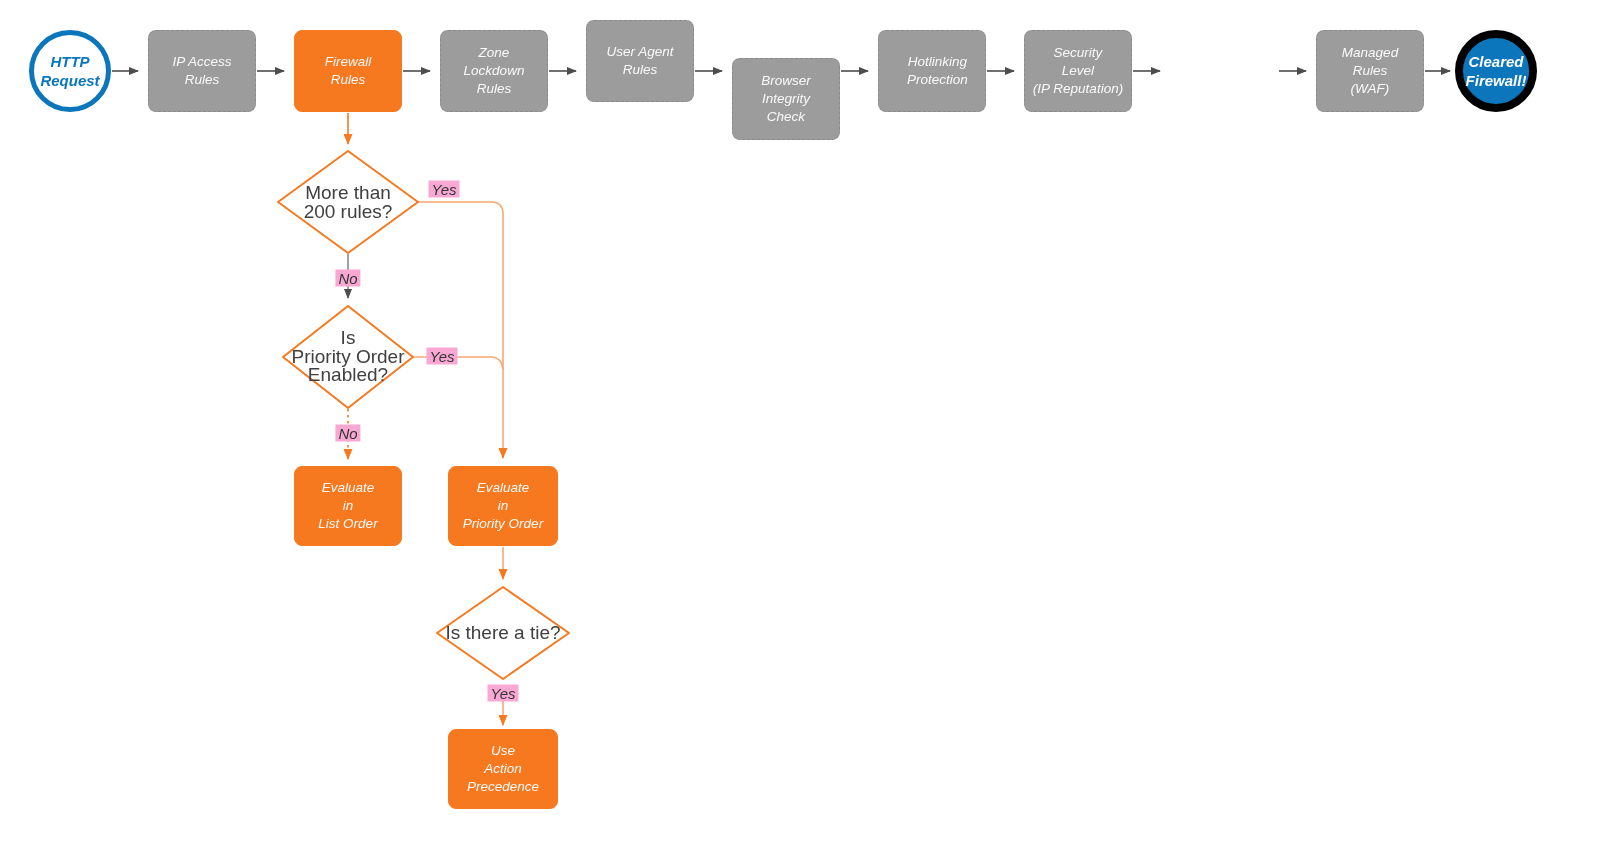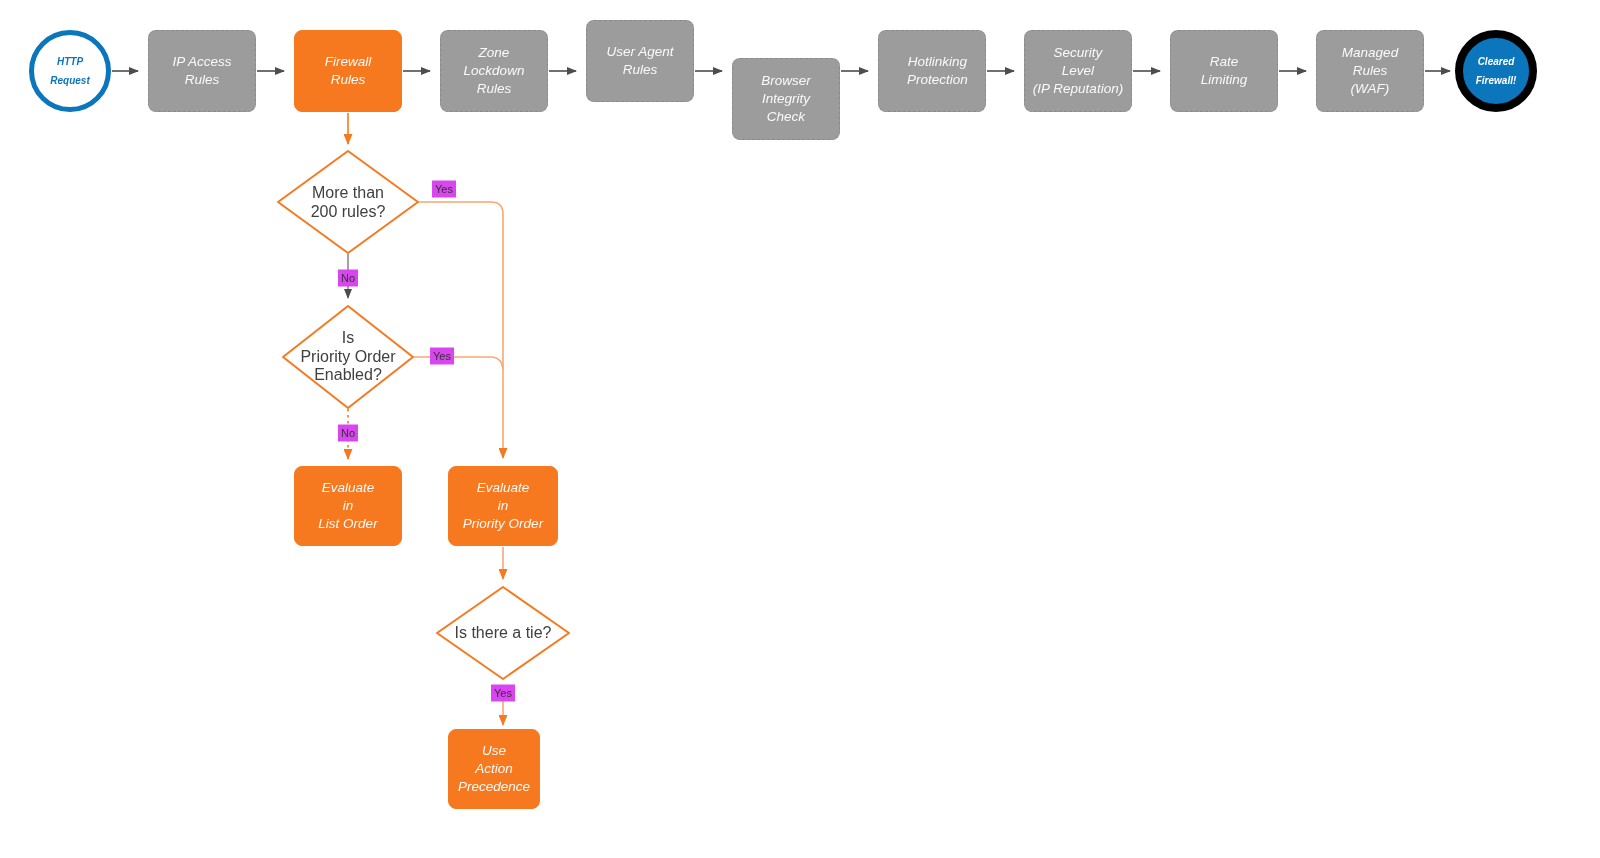--- a/index.html
+++ b/index.html
@@ -9,30 +9,30 @@
   }
   .wires{position:absolute;left:0;top:0;width:1600px;height:858px;}
   .node{position:absolute;display:flex;align-items:center;justify-content:center;
         text-align:center;box-sizing:border-box;}
   .node span{white-space:pre-line;}
   .box{width:108px;height:82px;border-radius:8px;}
   .box.gray{background:#9C9C9C;border:1px dashed #8A8A8A;}
   .box.orange{background:#F6791F;border:1px solid #F6791F;text-align:center;}
   .box span{font-style:italic;font-size:13.5px;line-height:18px;color:#FAFAFA;}
   .circle{width:82px;height:82px;border-radius:50%;}
-  .circle span{font-weight:bold;font-style:italic;font-size:10px;line-height:19px;}
+  .circle span{font-weight:bold;font-style:italic;font-size:15px;line-height:19px;}
   .circle.start{background:#ffffff;border:5px solid #0B76BC;}
   .circle.start span{color:#0B76BC;}
   .circle.end{background:#0B76BC;border:8px solid #000000;}
   .circle.end span{color:#ffffff;}
   .diamond-label{position:absolute;width:150px;transform:translate(-50%,-50%);
-        text-align:center;font-size:16px;line-height:18.5px;color:#404040;}
+        text-align:center;font-size:19px;line-height:18.5px;color:#404040;}
   .diamond-label span{white-space:pre-line;}
   .edge-label{position:absolute;transform:translate(-50%,-50%);
-        font-size:11px;color:#333333;background:#d946ef;
+        font-style:italic;font-size:15px;color:#333333;background:#f9a8d4;
         padding:0 3px;line-height:17px;}
 </style>
 </head>
 <body>
 
 <div class="canvas">
 
   <svg class="wires" viewBox="0 0 1600 858" xmlns="http://www.w3.org/2000/svg">
     <defs>
       <marker id="arrowGray" markerWidth="10" markerHeight="8" refX="9" refY="4" orient="auto" markerUnits="userSpaceOnUse">
@@ -104,24 +104,20 @@
   </div>
   <div class="node box gray" style="left:878px;top:30px;padding-left:11px;">
     <span>Hotlinking
 Protection</span>
   </div>
   <div class="node box gray" style="left:1024px;top:30px;">
     <span>Security
 Level
 (IP Reputation)</span>
   </div>
-  <div class="node box gray" style="left:1170px;top:30px;">
-    <span>Rate
-Limiting</span>
-  </div>
   <div class="node box gray" style="left:1316px;top:30px;">
     <span>Managed
 Rules
 (WAF)</span>
   </div>
 
   <div class="diamond-label" style="left:348px;top:202px;">
     <span>More than
 200 rules?</span>
   </div>
@@ -137,21 +133,21 @@
   <div class="node box orange" style="left:294px;top:466px;height:80px;">
     <span>Evaluate
 in
 List Order</span>
   </div>
   <div class="node box orange" style="left:448px;top:466px;width:110px;height:80px;">
     <span>Evaluate
 in
 Priority Order</span>
   </div>
-  <div class="node box orange" style="left:448px;top:729px;width:92px;height:80px;">
+  <div class="node box orange" style="left:448px;top:729px;width:110px;height:80px;">
     <span>Use
 Action
 Precedence</span>
   </div>
 
   <div class="edge-label" style="left:444px;top:189px;">Yes</div>
   <div class="edge-label" style="left:348px;top:278px;">No</div>
   <div class="edge-label" style="left:442px;top:356px;">Yes</div>
   <div class="edge-label" style="left:348px;top:433px;">No</div>
   <div class="edge-label" style="left:503px;top:693px;">Yes</div>

